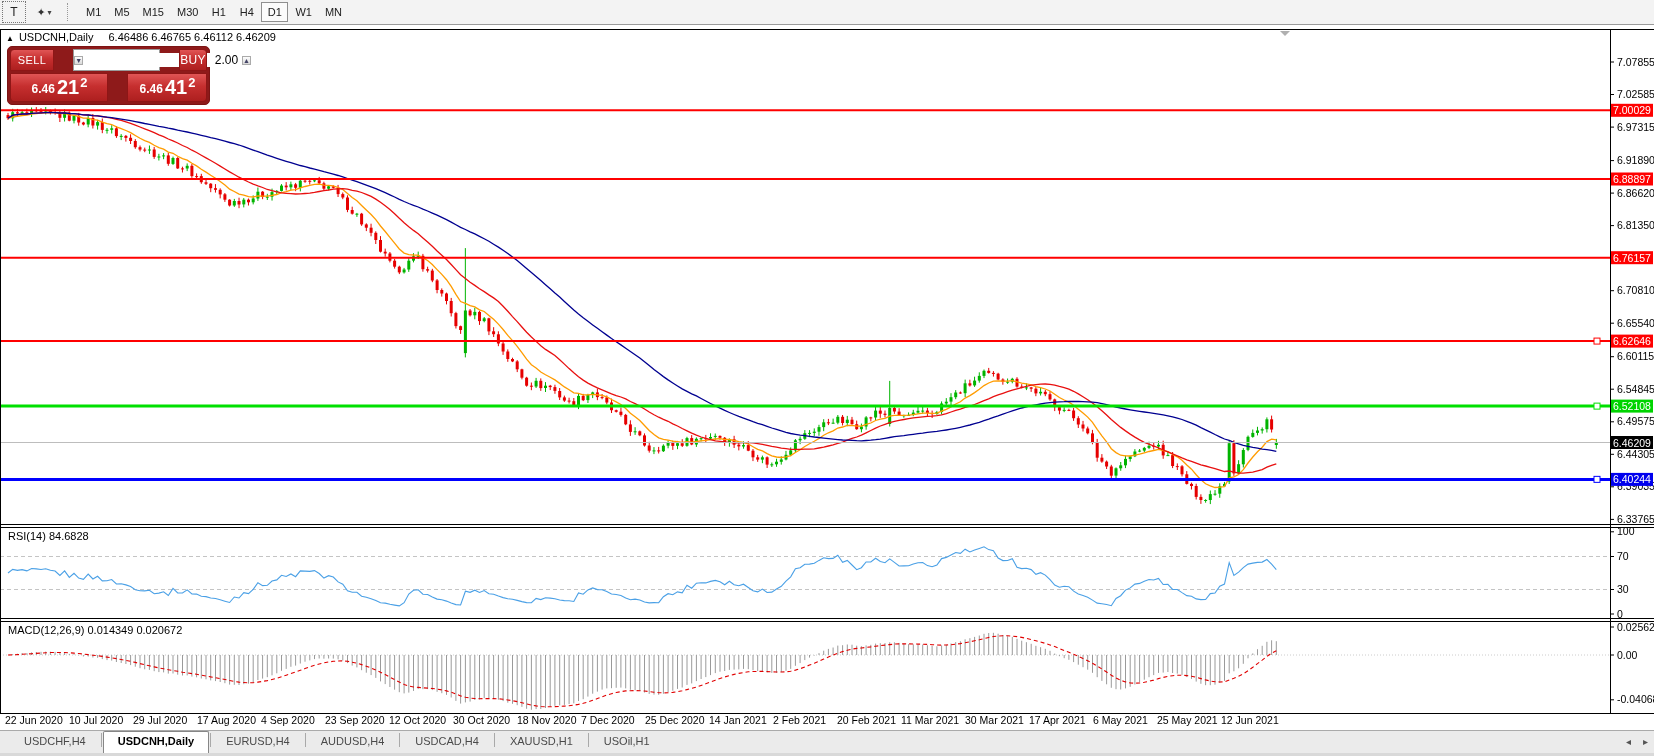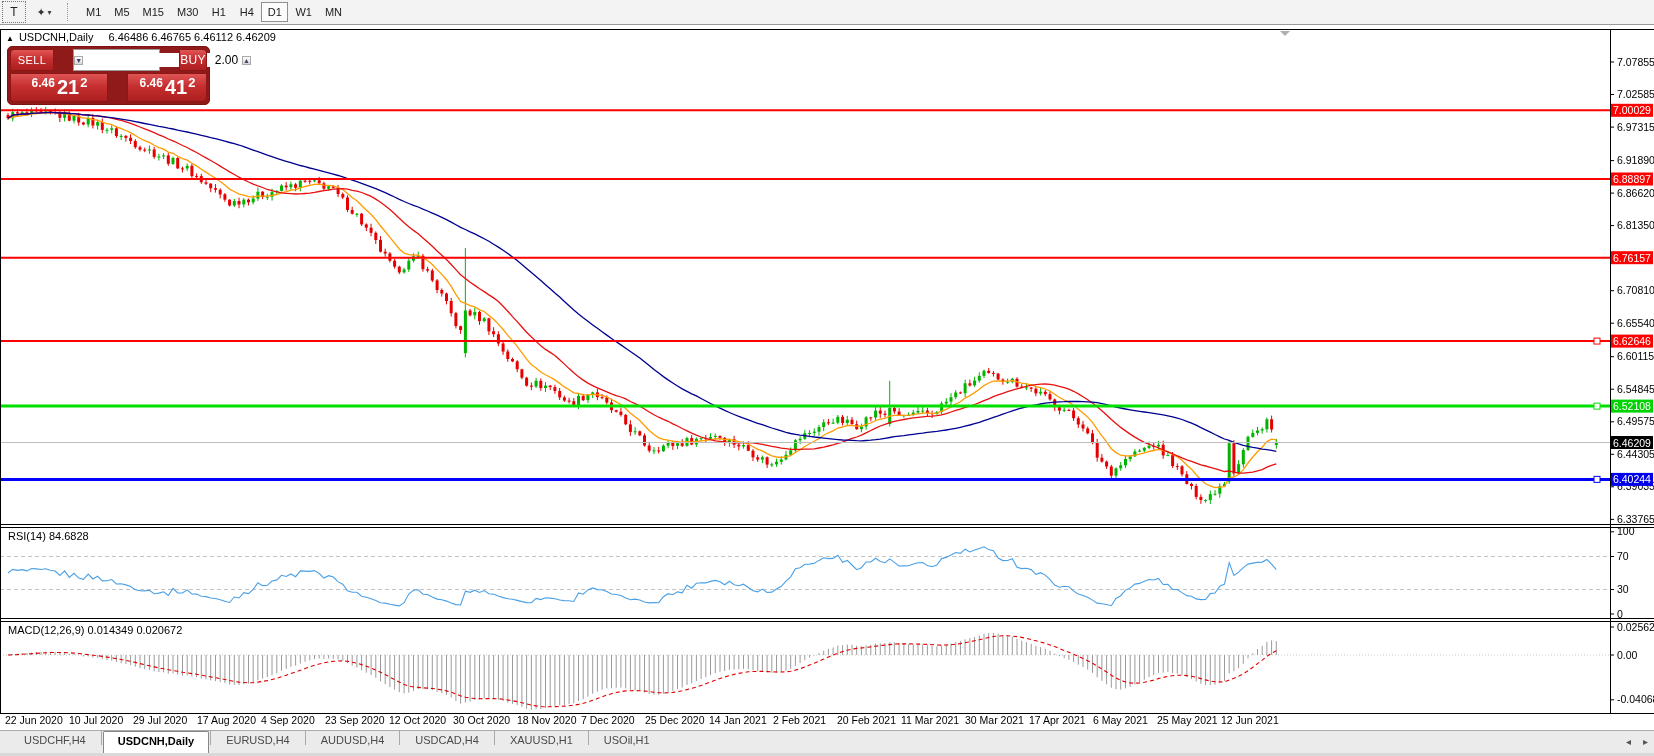--- a/index.html
+++ b/index.html
@@ -36,21 +36,21 @@
   #buy-btn{flex:1;height:22px;border-radius:0 4px 0 0;font-size:12px;letter-spacing:.4px;cursor:pointer}
   #vol-box{width:87px;height:22px;display:flex;background:#fff;border:1px solid #9a9a9a;align-items:center}
   .vol-btn{width:14px;background:linear-gradient(180deg,#fdfdfd,#d9d9d9);border:1px solid #aaa;
     font-size:7px;color:#446;display:flex;align-items:center;justify-content:center;cursor:pointer}
   #vol-input{flex:1;border:none;outline:none;font-size:12px;text-align:right;padding-right:4px;
     font-family:"Liberation Sans",sans-serif;color:#000}
   .price-box{height:29px;border-radius:0;display:flex;align-items:flex-end;justify-content:center;
     padding-bottom:1px;cursor:pointer}
   #sell-price{width:98px;border-radius:0 0 0 4px}
   #buy-price{flex:1;border-radius:0 0 4px 0}
-  .p-small{font-size:12px;font-weight:700;margin:0 2px 10px 0}
+  .p-small{font-size:12px;font-weight:700;margin:0 2px 4px 0}
   .p-big{font-size:20px;font-weight:700;line-height:26px}
   .p-sup{font-size:13px;font-weight:700;position:relative;top:-10px;left:1px}
   
   .ind-label{position:absolute;left:8px;font-size:11px;color:#000;z-index:4;white-space:nowrap}
   
   #tabbar{position:absolute;left:0;top:730px;width:1654px;height:23px;background:#ebebeb;
     border-top:1px solid #aaa;display:flex;align-items:flex-end;padding-left:10px;z-index:5}
   .tab{height:21px;padding:3px 14px 0 14px;font-size:11px;color:#4a4a4a;cursor:pointer;white-space:nowrap}
   .tab.active{background:#fff;border:1px solid #868686;border-bottom:none;color:#000;font-weight:700;
     border-radius:2px 2px 0 0;height:22px}
@@ -1063,21 +1063,21 @@
           <span class="p-big">41</span>
           <span class="p-sup">2</span>
       </div>
     </div>
   </div>
 
   <div class="ind-label" style="top:530px">RSI(14) 84.6828</div>
   <div class="ind-label" style="top:624px">MACD(12,26,9) 0.014349 0.020672</div>
 
   <div id="tabbar">
-    <div id="tabs" style="display:flex;align-items:flex-start">
+    <div id="tabs" style="display:flex;align-items:center">
         <div class="tab">USDCHF,H4</div>
         <span class="tab-sep"></span>
         <div class="tab active">USDCNH,Daily</div>
         <span class="tab-sep"></span>
         <div class="tab">EURUSD,H4</div>
         <span class="tab-sep"></span>
         <div class="tab">AUDUSD,H4</div>
         <span class="tab-sep"></span>
         <div class="tab">USDCAD,H4</div>
         <span class="tab-sep"></span>

